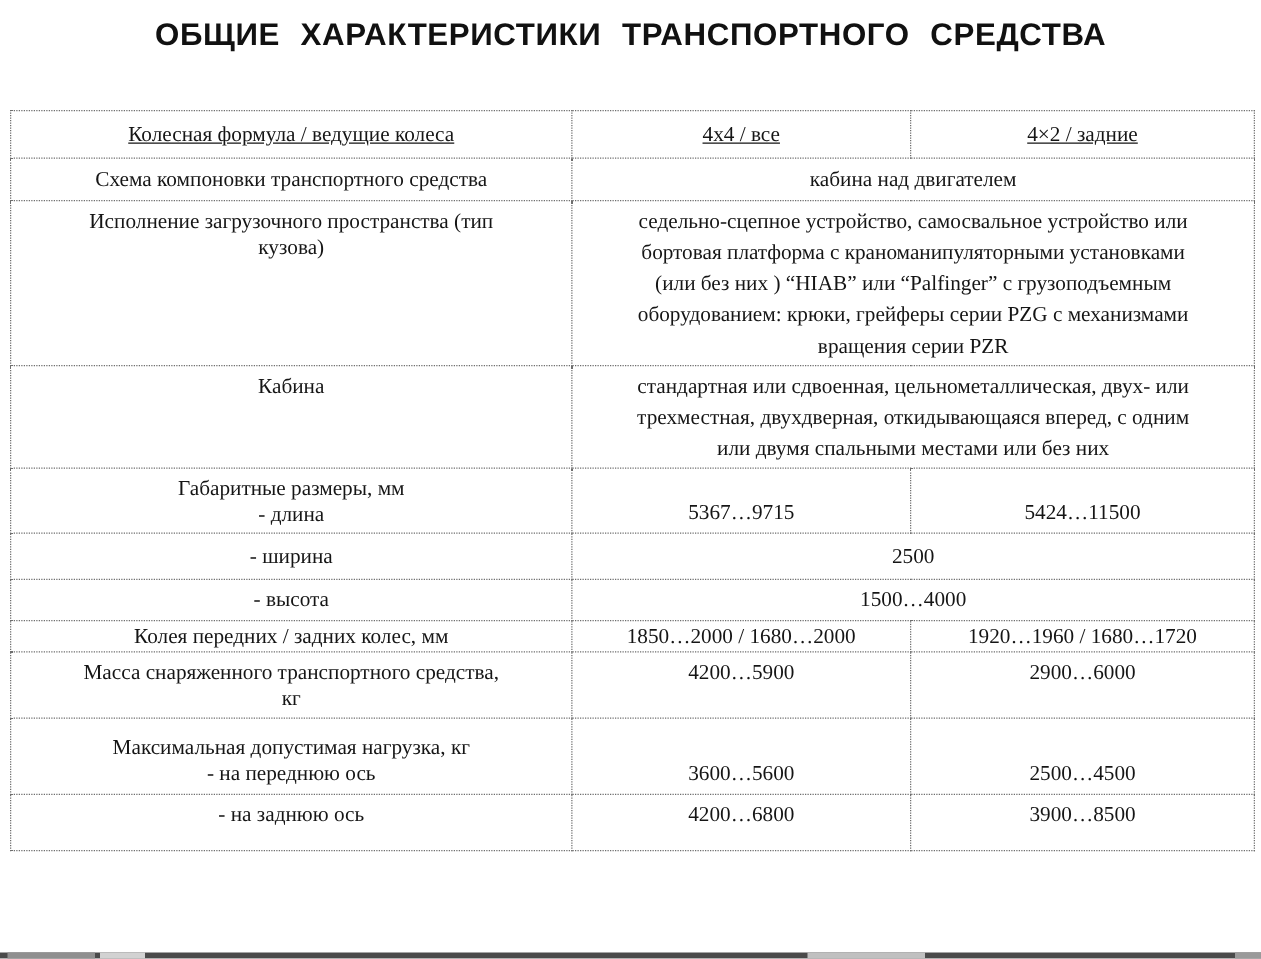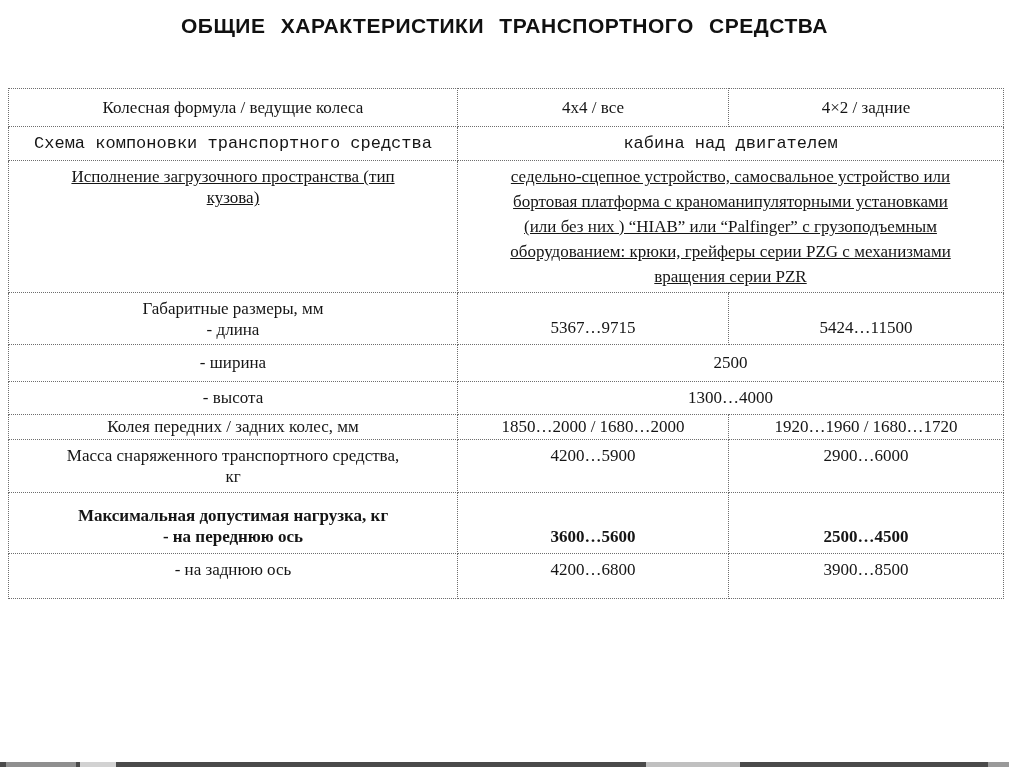--- a/index.html
+++ b/index.html
@@ -1,38 +1,38 @@
 <!DOCTYPE html>
 <html><head>
 <meta charset="utf-8">
 <style>
   html,body{margin:0;padding:0;background:#fff;}
   .page{position:relative;width:1009px;height:767px;background:#ffffff;overflow:hidden;
         font-family:"Liberation Serif",serif;color:#151515;}
   .title{position:absolute;top:14px;left:0;width:100%;text-align:center;
-         font-family:"Liberation Sans",sans-serif;font-weight:bold;font-size:21px;
+         font-family:"Liberation Sans",sans-serif;font-weight:bold;font-size:25px;
          letter-spacing:0.5px;word-spacing:9px;color:#111;}
   table.specs{position:absolute;left:8px;top:88px;width:995px;border-collapse:collapse;
          table-layout:fixed;font-size:17px;line-height:1.25;}
   table.specs td{border:1px dotted #6e6e6e;padding:1px 6px;text-align:center;
          vertical-align:middle;overflow:hidden;}
   td.lbl{border-top:none;border-bottom:none;text-align:left;padding-left:8px;
          white-space:pre-line;}
   td.hdrline{border-bottom:1px dotted #6e6e6e;}
   td.val{white-space:pre-line;}
   .va-top{vertical-align:top !important;}
   .va-bot{vertical-align:bottom !important;}
   .txt-left{text-align:right;}
   .longtext{line-height:25px;padding-top:3px !important;padding-bottom:3px !important;}
   .pt{padding-top:5px !important;}
   .pb{padding-bottom:6px !important;}
-  tr.r0{height:50px;} tr.r1{height:38px;} tr.r2{height:34px;font-family:Liberation Mono, monospace;} tr.r3{height:125px;text-decoration:underline;}
+  tr.r0{height:50px;} tr.r1{height:38px;text-decoration:underline;} tr.r2{height:34px;} tr.r3{height:125px;}
   tr.r4{height:75px;} tr.r5{height:52px;} tr.r6{height:37px;} tr.r7{height:33px;}
   tr.r8{height:33px;} tr.r9{height:25px;} tr.r10{height:53px;} tr.r11{height:38px;}
-  tr.r12{height:61px;font-weight:bold;} tr.r13{height:45px;}
+  tr.r12{height:61px;} tr.r13{height:45px;}
   .bottombar{position:absolute;left:0;bottom:0;width:1009px;height:5px;background:#4a4a4a;z-index:5;}
   .seg{position:absolute;top:0;height:5px;}
   .seg.s1{left:6px;width:70px;background:#8f8f8f;}
   .seg.s2{left:80px;width:36px;background:#d2d2d2;}
   .seg.s3{left:646px;width:94px;background:#c0c0c0;}
   .seg.s4{left:988px;width:21px;background:#9a9a9a;}
 </style>
 </head>
 <body>
 
@@ -63,36 +63,42 @@
     <tr class="r3">
       <td class="lbl va-top pt">Исполнение загрузочного пространства (тип
 кузова)</td>
       <td class="val va-top txt-left longtext" colspan="2">седельно-сцепное устройство, самосвальное устройство или
 бортовая платформа с краноманипуляторными установками
 (или без них ) “HIAB” или “Palfinger” с грузоподъемным
 оборудованием: крюки, грейферы серии PZG с механизмами
 вращения серии PZR</td>
     </tr>
 
+    <tr class="r4">
+      <td class="lbl va-top pt">Кабина</td>
+      <td class="val va-top txt-left longtext" colspan="2">стандартная или сдвоенная, цельнометаллическая, двух- или
+трехместная, двухдверная, откидывающаяся вперед, с одним
+или двумя спальными местами или без них</td>
+    </tr>
 
     <tr class="r5">
       <td class="lbl va-top pt">Габаритные размеры, мм
 - длина</td>
       <td class="val va-bot pb">5367…9715</td>
       <td class="val va-bot pb">5424…11500</td>
     </tr>
 
     <tr class="r6">
       <td class="lbl">- ширина</td>
       <td class="val" colspan="2">2500</td>
     </tr>
 
     <tr class="r7">
       <td class="lbl">- высота</td>
-      <td class="val" colspan="2">1300…4000</td>
+      <td class="val" colspan="2">1500…4000</td>
     </tr>
 
 
     <tr class="r9">
       <td class="lbl">Колея передних / задних колес, мм</td>
       <td class="val">1850…2000 / 1680…2000</td>
       <td class="val">1920…1960 / 1680…1720</td>
     </tr>
 
     <tr class="r10">

